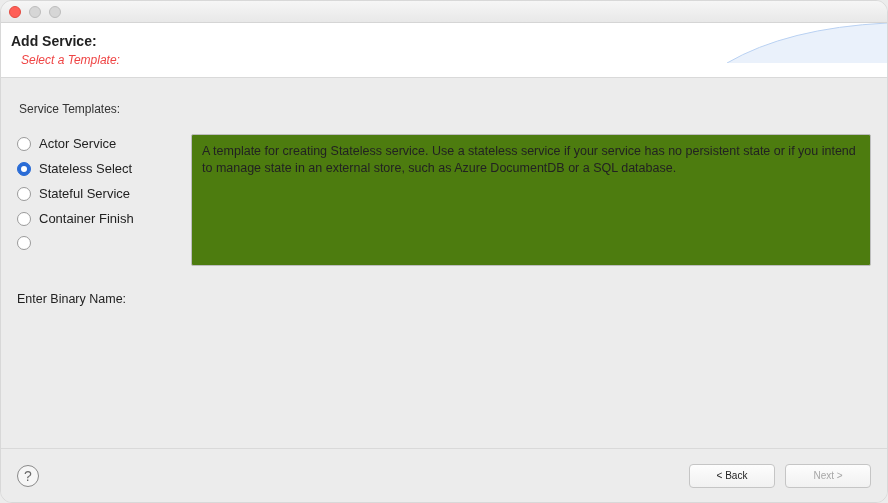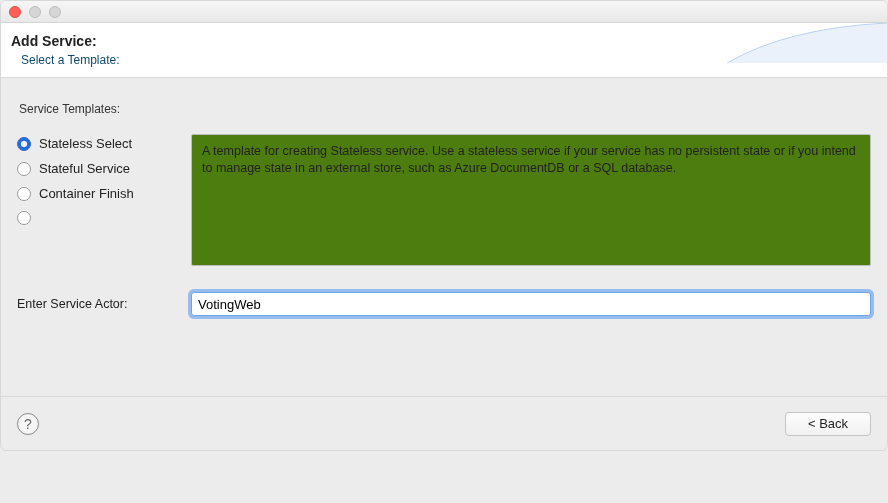--- a/index.html
+++ b/index.html
@@ -1,35 +1,35 @@
 <!DOCTYPE html>
 <html><head>
 <meta charset="utf-8">
 <style>
   * { box-sizing: border-box; }
   html, body { margin:0; padding:0; width:888px; height:503px;
     font-family: -apple-system, "Helvetica Neue", Arial, sans-serif;
     font-size:13px; color:#222; background:#ececec; overflow:hidden;
   }
-  .window { width:888px; height:451px; display:flex; flex-direction:column;
-    background:#ececec; border:1px solid #d8d8d8; border-radius:6px; overflow:hidden;
+  .window { width:888px; height:503px; display:flex; flex-direction:column;
+    background:#ececec; border:1px solid #d8d8d8; border-radius:12px; overflow:hidden;
   }
   .titlebar { height:22px; background:linear-gradient(#f6f6f6,#e8e8e8);
     border-bottom:1px solid #d5d5d5; display:flex; align-items:center; padding:0 8px; gap:8px;
   }
   .tb-dot { width:12px; height:12px; border-radius:50%; }
   .tb-close { background:#ff5f57; border:0.5px solid #e24b41; }
   .tb-min { background:#d6d6d6; border:0.5px solid #bcbcbc; }
   .tb-max { background:#d6d6d6; border:0.5px solid #bcbcbc; }
   .header { padding:10px 10px 8px 10px; background:#fff;
     border-bottom:1px solid #d9d9d9; position:relative;
   }
   .header .curve { position:absolute; right:0; top:0; width:160px; height:40px; pointer-events:none; }
   .title { font-weight:bold; font-size:14px; margin:0 0 4px 0; }
-  .subtitle { font-size:12px; margin:0 0 2px 10px; color:#0c4a6e; }
+  .subtitle { font-size:12px; margin:0 0 2px 10px; color:#ef4444;font-style:italic; }
   .body { flex:1; padding:16px; display:flex; flex-direction:column; }
   .group-label { font-size:12px; color:#333; margin:8px 0 18px 2px; }
   .row { display:flex; align-items:flex-start; gap:14px; }
   .radio-col { width:160px; display:flex; flex-direction:column; gap:10px; padding-top:2px; }
   .radio-item { display:flex; align-items:center; gap:8px; font-size:13px; cursor:pointer; }
   .radio-outer { width:14px; height:14px; border-radius:50%; border:1px solid #9a9a9a;
     background:#fff; display:flex; align-items:center; justify-content:center; flex-shrink:0;
   }
   .radio-item.selected .radio-outer { border-color:#2a6cd6; background:#2a6cd6; }
   .radio-inner { width:6px; height:6px; border-radius:50%; background:#fff; display:none; }
@@ -45,21 +45,21 @@
     border-color:#6ea5ea;
   }
   .footer { height:54px; border-top:1px solid #d9d9d9; background:#ececec;
     display:flex; align-items:center; padding:0 16px; gap:10px;
   }
   .help { width:22px; height:22px; border-radius:50%; border:1.5px solid #8a8a8a;
     display:flex; align-items:center; justify-content:center; color:#6a6a6a; font-size:14px;
     cursor:pointer; background:#f6f6f6;
   }
   .spacer { flex:1; }
-  .btn { min-width:86px; height:24px; border-radius:4px; font-size:13px;
+  .btn { min-width:86px; height:24px; border-radius:4px; font-size:10px;
     display:flex; align-items:center; justify-content:center; padding:0 8px;
     background:linear-gradient(#fdfdfd,#f1f1f1); border:1px solid #c5c5c5; cursor:pointer; color:#222;
   }
   .btn.disabled { color:#a7a7a7; cursor:default; }
   .btn.primary { background:linear-gradient(#6ba6f8,#3e82ef); border:1px solid #2f6ed8; color:#fff; }
 </style>
 </head>
 <body>
 
 <div class="window">
@@ -76,20 +76,24 @@
     </svg>
     <div class="title">Add Service:</div>
     <div class="subtitle">Select a Template:</div>
   </div>
 
   <div class="body">
     <div class="group-label">Service Templates:</div>
 
     <div class="row">
       <div class="radio-col">
+        <div class="radio-item">
+          <span class="radio-outer"></span>
+          <span>Actor Service</span>
+        </div>
         <div class="radio-item selected">
           <span class="radio-outer">
               <span class="radio-inner"></span>
             </span>
           <span>Stateless Select</span>
         </div>
         <div class="radio-item">
           <span class="radio-outer"></span>
           <span>Stateful Service</span>
         </div>
@@ -99,23 +103,23 @@
         </div>
         <div class="radio-item">
           <span class="radio-outer"></span>
         </div>
       </div>
 
       <div class="desc-box">A template for creating Stateless service.  Use a stateless service if your service has no persistent state or if you intend to manage state in an external store, such as Azure DocumentDB or a SQL database.</div>
     </div>
 
     <div class="name-row">
-      <div class="name-label">Enter Service Actor:</div>
-      <input class="name-input" type="text" value="VotingWeb" style="">
+      <div class="name-label">Enter Binary Name:</div>
     </div>
   </div>
 
   <div class="footer">
     <div class="help">?</div>
     <div class="spacer"></div>
     <div class="btn">&lt; Back</div>
+    <div class="btn disabled">Next &gt;</div>
   </div>
 </div>
 
 </body></html>

